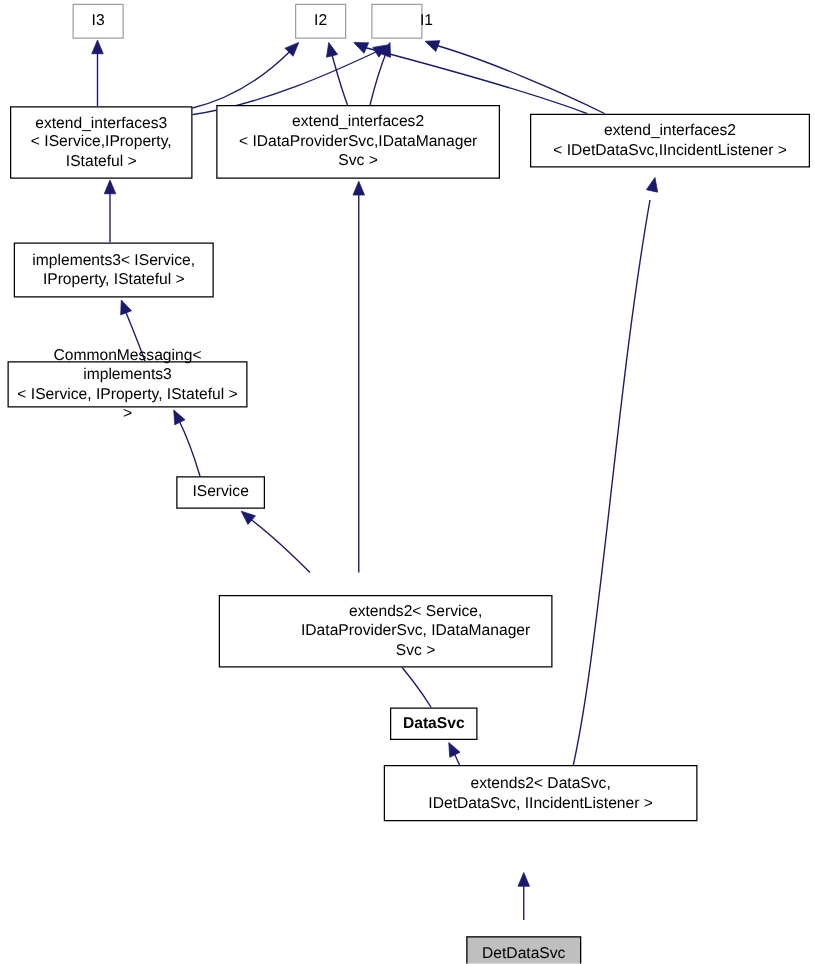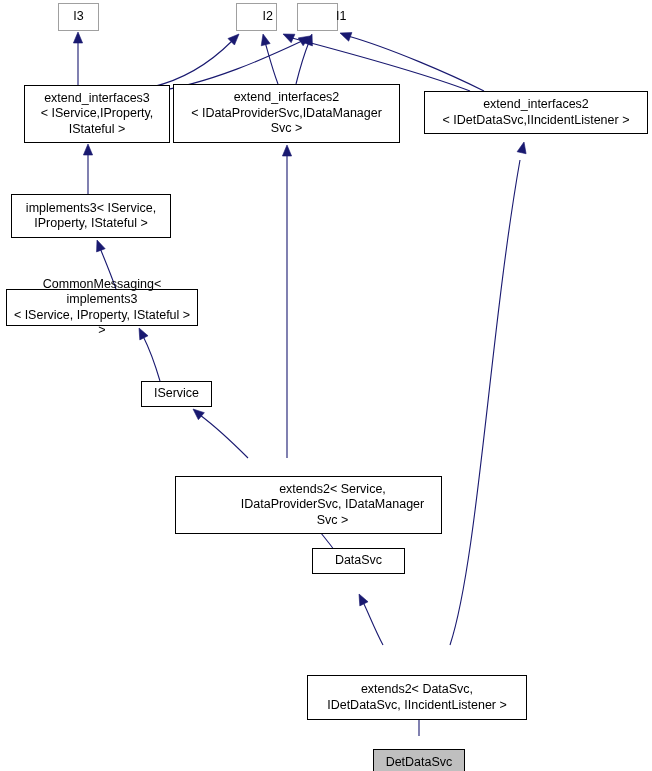--- a/index.html
+++ b/index.html
@@ -119,35 +119,35 @@
       <g>
         <path d="M 450,645 C 478,560 490,330 520,160" fill="none" stroke="#191970" stroke-width="1.1"></path>
         <polygon points="524,142 526.104225440841,153.7359377679893 517.1233044871485,151.7401775560577" fill="#191970" stroke="#191970" stroke-width="0.6"></polygon>
       </g>
       <g>
         <path d="M 419,736 L 419,706" fill="none" stroke="#191970" stroke-width="1.1"></path>
         <polygon points="419,698 423.6,709 414.4,709" fill="#191970" stroke="#191970" stroke-width="0.6"></polygon>
       </g>
     </svg>
 <div class="node iface" style="left: 58px; top: 3px; width: 41px; height: 28px;"><span class="node-label">I3</span></div>
-    <div class="node iface" style="left: 236px; top: 3px; width: 41px; height: 28px; text-align: right;"><span class="node-label">I2</span></div>
+    <div class="node iface" style="left: 236px; top: 3px; width: 41px; height: 28px;"><span class="node-label">I2</span></div>
     <div class="node iface" style="left: 297px; top: 3px; width: 41px; height: 28px; padding-left: 37px;"><span class="node-label">I1</span></div>
-    <div class="node" style="left: 24px; top: 85px; width: 146px; height: 58px;"><span class="node-label">extend_interfaces3
+    <div class="node" style="left: 8px; top: 85px; width: 146px; height: 58px;"><span class="node-label">extend_interfaces3
 &lt; IService,IProperty,
 IStateful &gt;</span></div>
     <div class="node" style="left: 173px; top: 84px; width: 227px; height: 59px;"><span class="node-label">extend_interfaces2
 &lt; IDataProviderSvc,IDataManager
 Svc &gt;</span></div>
     <div class="node" style="left: 424px; top: 91px; width: 224px; height: 43px;"><span class="node-label">extend_interfaces2
 &lt; IDetDataSvc,IIncidentListener &gt;</span></div>
     <div class="node" style="left: 11px; top: 194px; width: 160px; height: 44px;"><span class="node-label">implements3&lt; IService,
 IProperty, IStateful &gt;</span></div>
     <div class="node" style="left: 6px; top: 289px; width: 192px; height: 37px;"><span class="node-label">CommonMessaging&lt; implements3
 &lt; IService, IProperty, IStateful &gt; &gt;</span></div>
     <div class="node" style="left: 141px; top: 381px; width: 71px; height: 26px;"><span class="node-label">IService</span></div>
     <div class="node" style="left: 175px; top: 476px; width: 267px; height: 58px; padding-left: 48px;"><span class="node-label">extends2&lt; Service,
 IDataProviderSvc, IDataManager
 Svc &gt;</span></div>
-    <div class="node" style="left: 312px; top: 548px; width: 93px; height: 26px;"><span class="node-label">DataSvc</span></div>
-    <div class="node" style="left: 307px; top: 675px; width: 220px; height: 45px;"><span class="node-label">extends2&lt; DataSvc,
+    <div class="node" style="left: 312px; top: 566px; width: 70px; height: 26px; font-weight: bold;"><span class="node-label">DataSvc</span></div>
+    <div class="node" style="left: 307px; top: 612px; width: 251px; height: 45px;"><span class="node-label">extends2&lt; DataSvc,
 IDetDataSvc, IIncidentListener &gt;</span></div>
     <div class="node current" style="left: 373px; top: 736px; width: 92px; height: 28px;"><span class="node-label">DetDataSvc</span></div>
   </div>
 
 </body></html>

